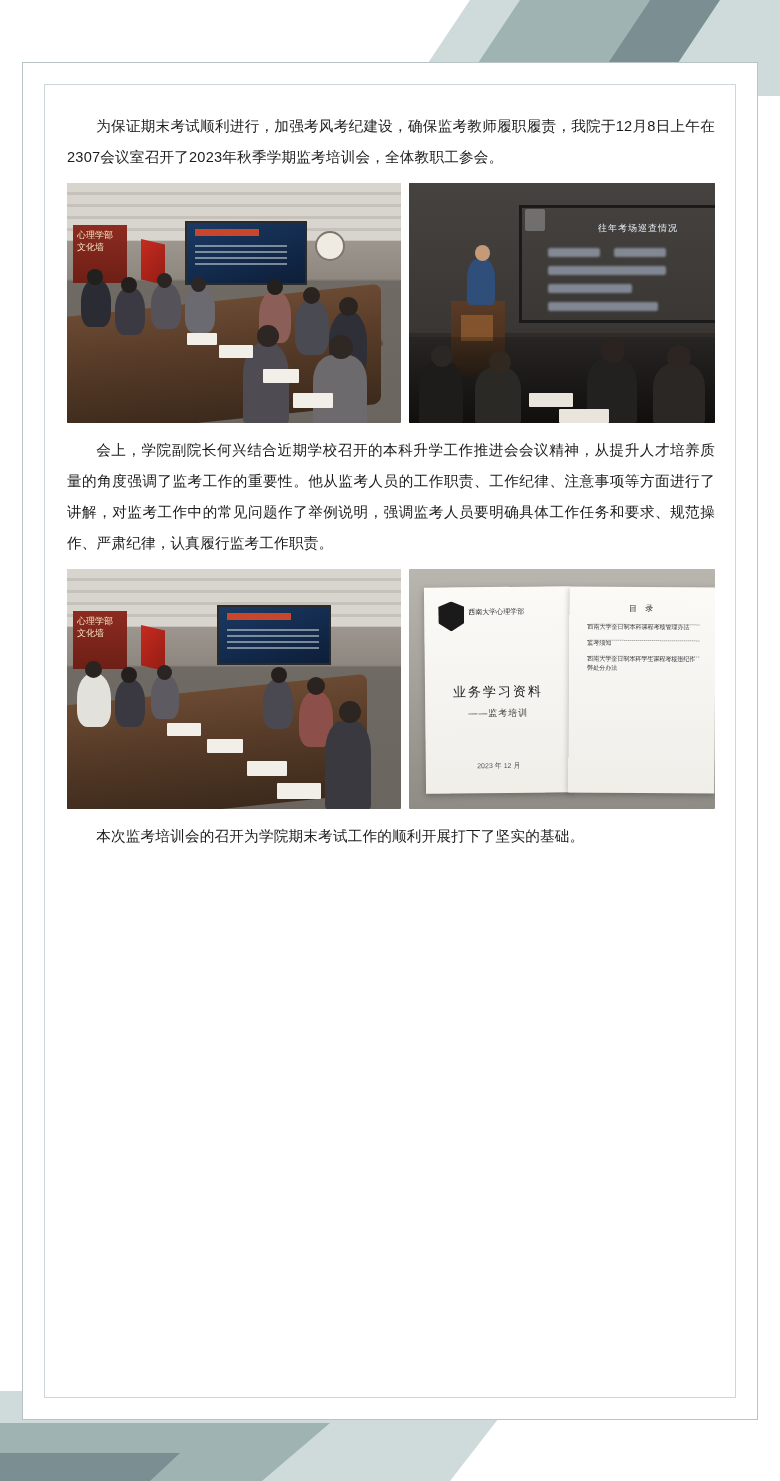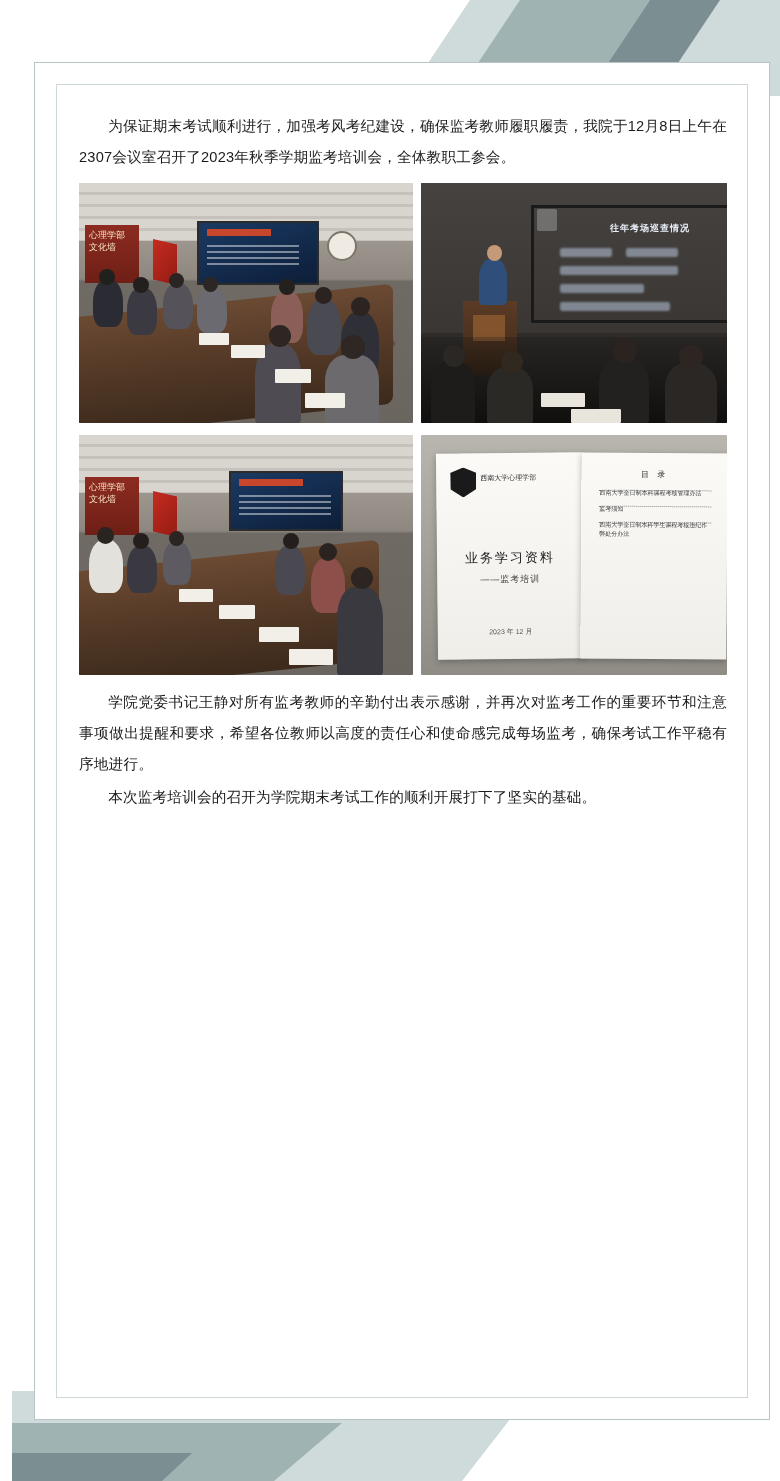--- a/index.html
+++ b/index.html
@@ -13,21 +13,20 @@
     font-family: "Liberation Sans", sans-serif;
     position: relative;
     overflow: hidden;
   }
 
   
   .page {
     position: absolute;
     inset: 0;
     background: #ffffff;
-    margin-left: 12px;
   }
   .deco-band {
     position: absolute;
     pointer-events: none;
   }
   
   .deco-top {
     top: 0;
     right: 0;
     width: 560px;
@@ -155,21 +154,20 @@
   }
   .ps-wall {
     position: absolute; left: 0; top: 0; width: 100%; height: 150px;
     background: linear-gradient(180deg,#45423f,#393633);
   }
   .ps-screen {
     position: absolute; left: 110px; top: 22px; width: 238px; height: 118px;
     background: linear-gradient(160deg,#0d2f5e 0%, #0a244 55%, #071a33 100%);
     border: 3px solid #1a1a1a;
     box-sizing: border-box;
-    font-weight: bold;
   }
   .ps-screen-title {
     position: absolute; left: 0; right: 0; top: 14px;
     text-align: center; color: #e8eef8; font-size: 9px; letter-spacing: 1px;
   }
   .ps-blur {
     position: absolute; background: rgba(185,200,222,.55); border-radius: 2px;
     filter: blur(1px);
   }
   .ps-logo {
@@ -332,20 +330,21 @@
             <div class="pm-person" style="left:178px;top:20px;width:50px;height:66px;background:#23211f;border-radius:40% 40% 4% 4%;"></div>
             <div class="pm-person" style="left:192px;top:2px;width:24px;height:24px;background:#2b2320;border-radius:50%;"></div>
             <div class="pm-person" style="left:244px;top:26px;width:52px;height:60px;background:#2a2724;border-radius:40% 40% 4% 4%;"></div>
             <div class="pm-person" style="left:258px;top:8px;width:24px;height:24px;background:#2d2521;border-radius:50%;"></div>
             <div class="pm-paper" style="left:120px;top:56px;width:44px;height:14px;background:#e9e5dc;"></div>
             <div class="pm-paper" style="left:150px;top:72px;width:50px;height:14px;background:#e9e5dc;"></div>
           </div>
         </div>
       </div>
 
+      <p class="para">会上，学院副院长何兴结合近期学校召开的本科升学工作推进会会议精神，从提升人才培养质量的角度强调了监考工作的重要性。他从监考人员的工作职责、工作纪律、注意事项等方面进行了讲解，对监考工作中的常见问题作了举例说明，强调监考人员要明确具体工作任务和要求、规范操作、严肃纪律，认真履行监考工作职责。</p>
 
       <div class="figrow">
 
         <div class="fig half photo-meeting photo-meeting2">
           <div class="pm-ceiling"></div>
           <div class="pm-banner">心理学部<br>文化墙</div>
           <div class="pm-flag"></div>
           <div class="pm-screen" style="left:150px;top:36px;width:110px;height:56px;">
             <span class="hidden-text">监考培训</span>
           </div>
@@ -382,18 +381,17 @@
           </div>
           <div class="bk-page bk-right">
             <div class="bk-toc-title">目 录</div>
             <div class="bk-line" style="top:36px;">西南大学全日制本科课程考核管理办法</div>
             <div class="bk-line" style="top:52px;">监考须知</div>
             <div class="bk-line" style="top:68px;">西南大学全日制本科学生课程考核违纪作弊处分办法</div>
           </div>
         </div>
       </div>
 
-      <p class="para">学院党委书记王静对所有监考教师的辛勤付出表示感谢，并再次对监考工作的重要环节和注意事项做出提醒和要求，希望各位教师以高度的责任心和使命感完成每场监考，确保考试工作平稳有序地进行。</p>
       <p class="para">本次监考培训会的召开为学院期末考试工作的顺利开展打下了坚实的基础。</p>
 
     </div>
   </div>
 </div>
 
 </body></html>

